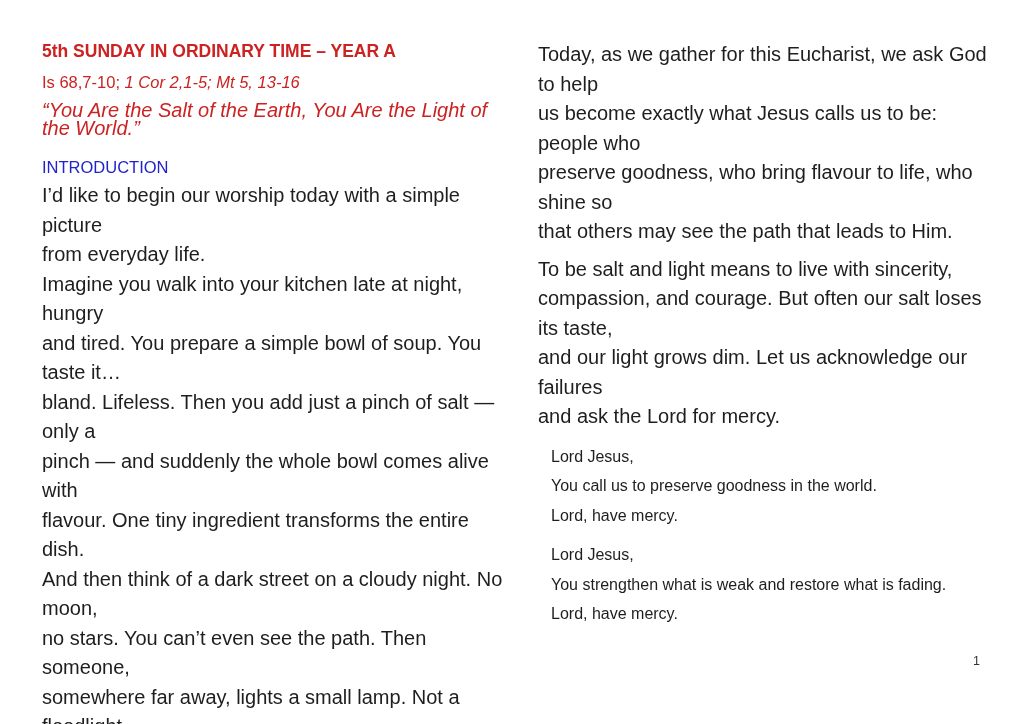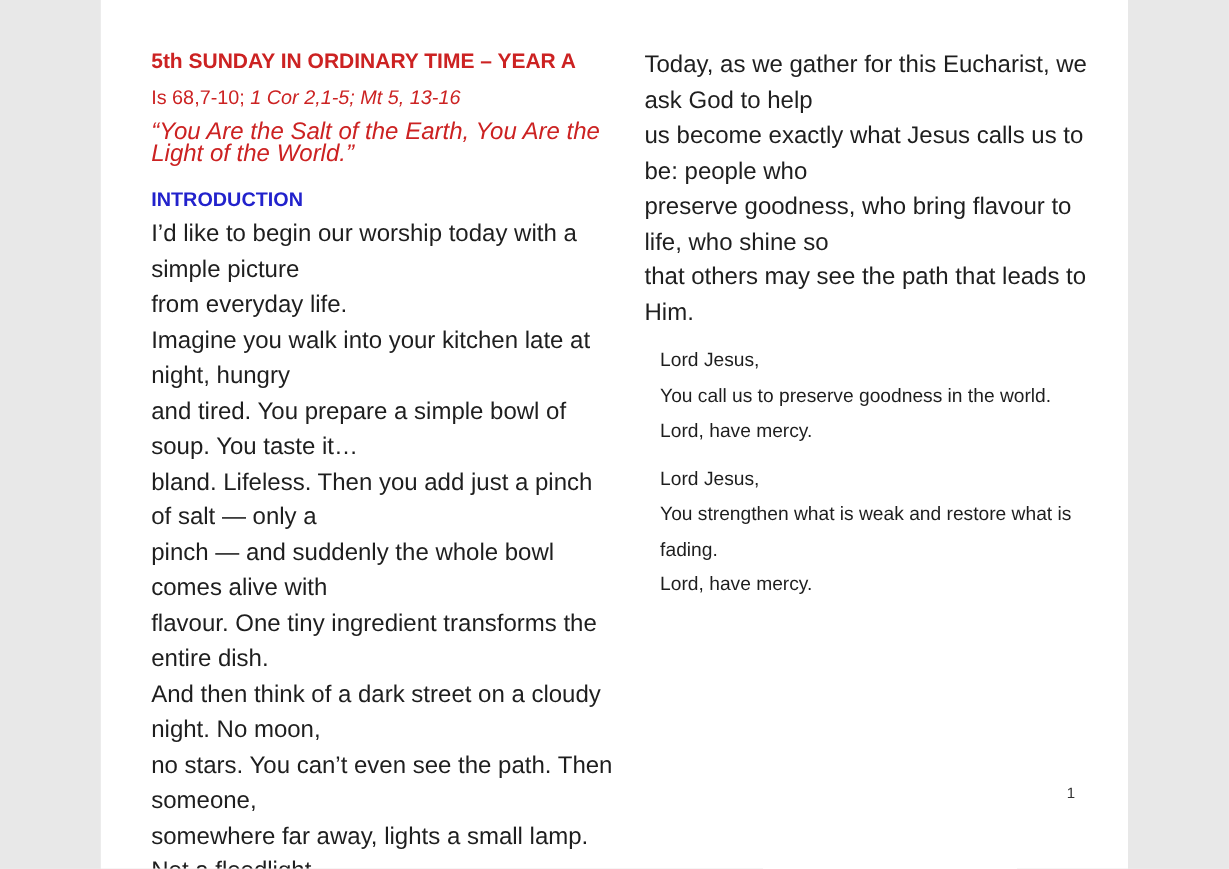--- a/index.html
+++ b/index.html
@@ -1,19 +1,19 @@
 <!DOCTYPE html>
 <html><head>
 <meta charset="utf-8">
 <style>
   * { box-sizing: border-box; }
   html, body { margin: 0; padding: 0; background: #e8e8e8; }
   .page {
     position: relative;
-    width: 856px;
+    width: 1024px;
     height: 724px;
     margin: 0 auto;
     background: #ffffff;
     font-family: "Liberation Sans", sans-serif;
     color: var(--body-text, #1e1e1e);
     overflow: hidden;
   }
   .columns {
     display: flex;
     padding: 40px 26px 0 42px;
@@ -40,21 +40,21 @@
   .theme-quote {
     margin: 9px 0 0 0;
     font-size: 20px;
     line-height: 18px;
     font-style: italic;
     color: var(--accent-red, #cc2222);
   }
   .section-heading {
     margin: 20px 0 0 0;
     font-size: 16.5px;
-    font-weight: bold;
+    font-weight: normal;
     line-height: 20px;
     color: var(--accent-blue, #2222cc);
   }
   .col-right .section-heading { margin-top: 12px; }
 
   .body-text {
     margin: 4px 0 0 0;
     font-size: 20px;
     line-height: 29.5px;
     white-space: pre-line;
@@ -110,20 +110,24 @@
 are the light of the world.”</p>
     </div>
 
     <div class="col-right">
       <p class="body-text first">Today, as we gather for this Eucharist, we ask God to help
 us become exactly what Jesus calls us to be: people who
 preserve goodness, who bring flavour to life, who shine so
 that others may see the path that leads to Him.</p>
 
 
+      <p class="body-text after-heading">To be salt and light means to live with sincerity,
+compassion, and courage. But often our salt loses its taste,
+and our light grows dim. Let us acknowledge our failures
+and ask the Lord for mercy.</p>
 
       <p class="verse">Lord Jesus,
 You call us to preserve goodness in the world.
 Lord, have mercy.</p>
 
 
       <p class="verse">Lord Jesus,
 You strengthen what is weak and restore what is fading.
 Lord, have mercy.</p>
     </div>

